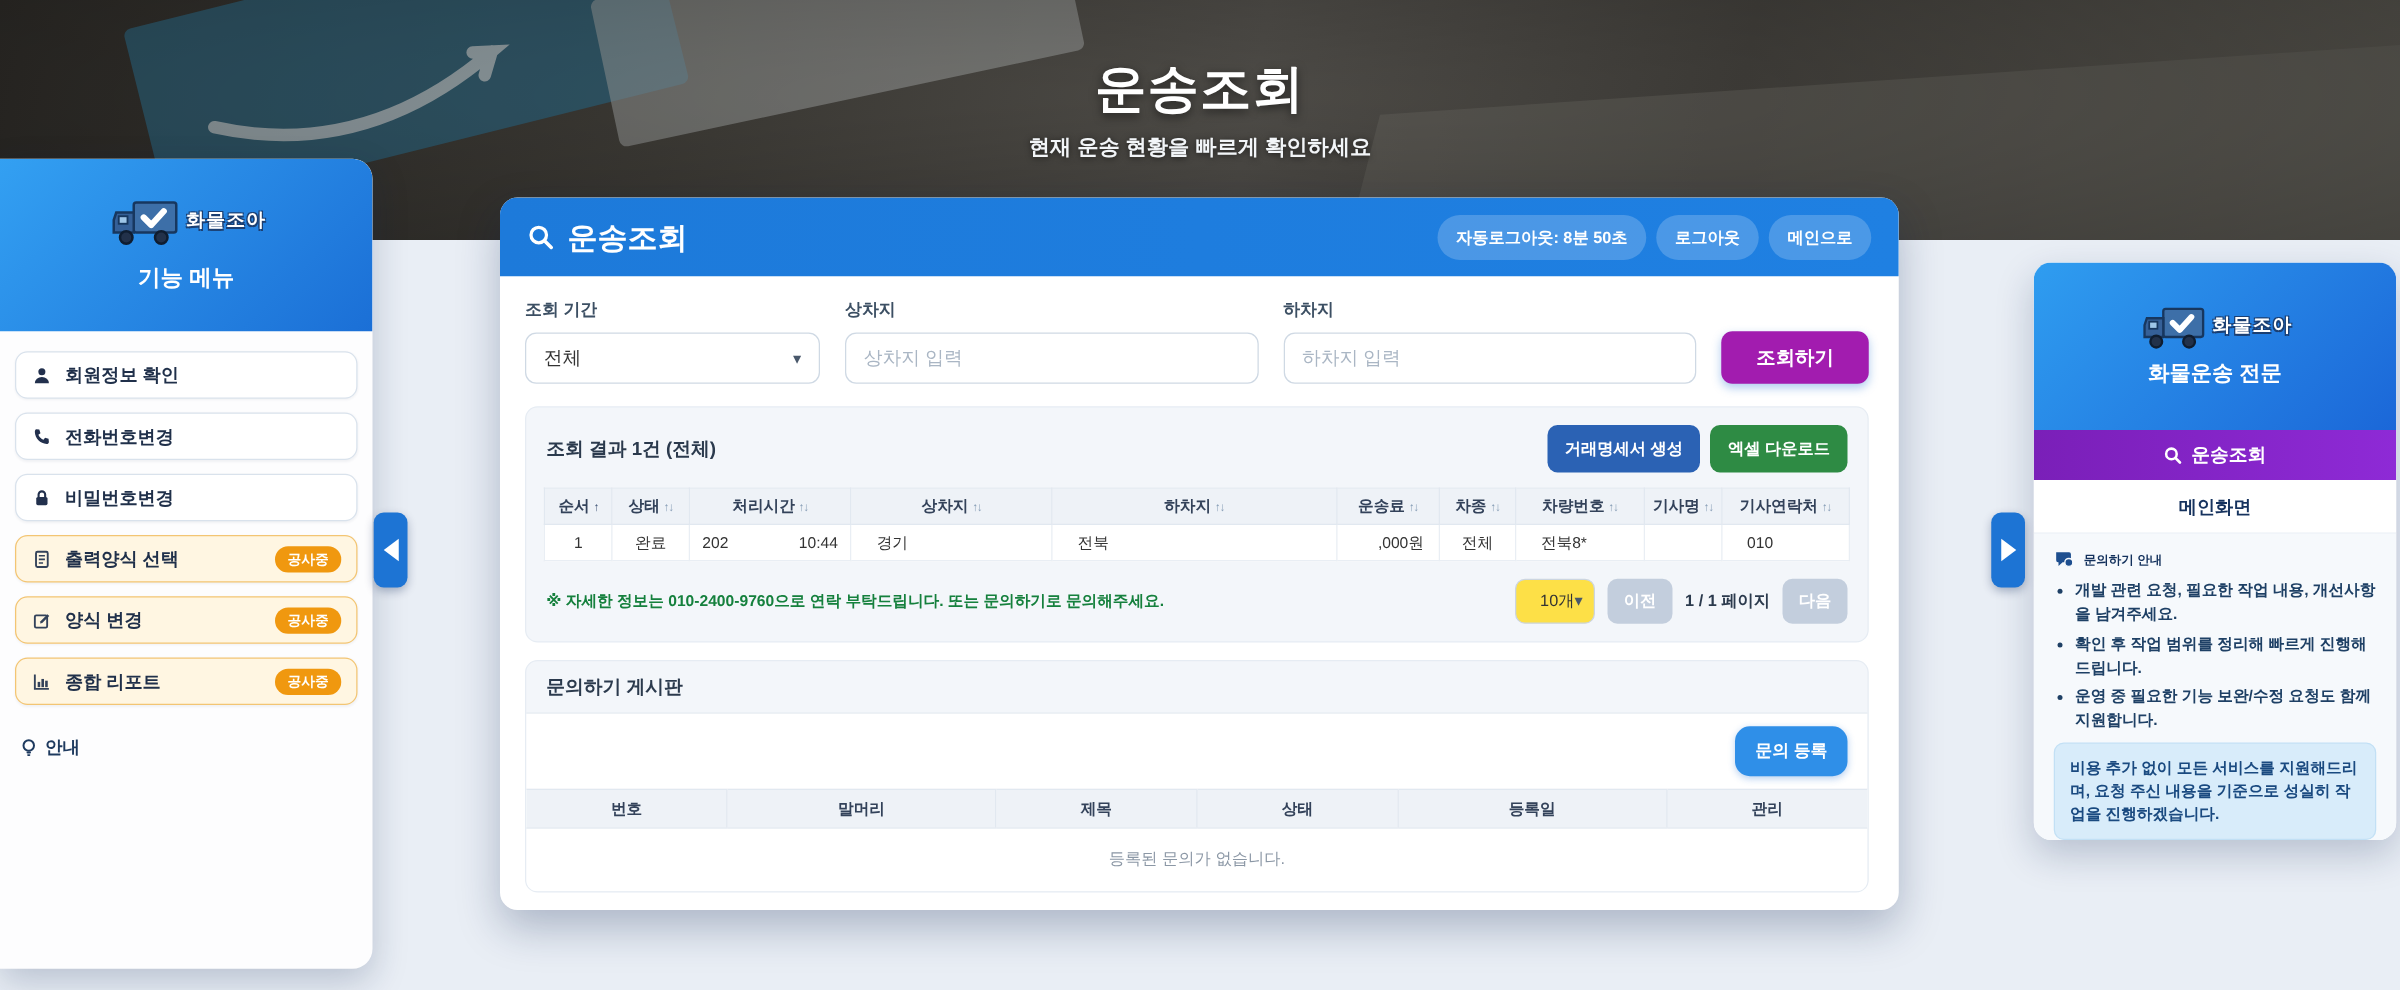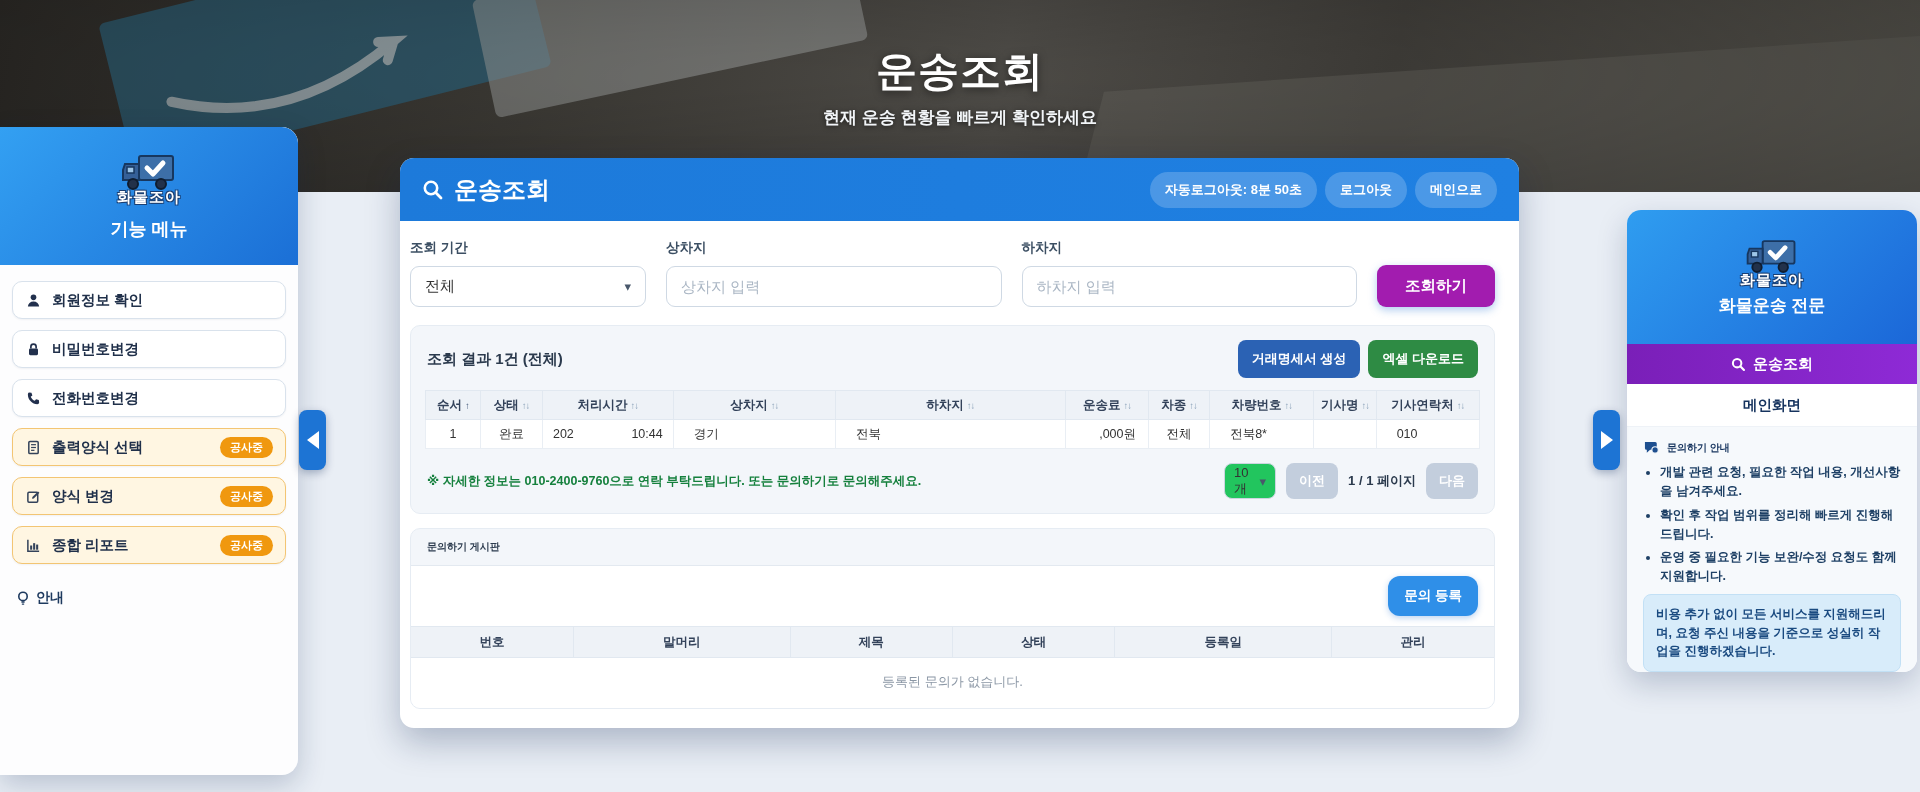--- a/index.html
+++ b/index.html
@@ -13,21 +13,21 @@
   .hero .trailer-blue { position:absolute; left:110px; top:-30px; width:430px; height:150px; background:#3f7f9e; opacity:.8; transform:rotate(-14deg); border-radius:6px; }
   .hero .trailer-white { position:absolute; left:480px; top:-40px; width:380px; height:120px; background:#cfd3d2; opacity:.55; transform:rotate(-12deg); border-radius:6px; }
   .hero .swoosh { position:absolute; left:150px; top:40px; transform:rotate(-14deg); opacity:.9; }
   .hero .shade { position:absolute; inset:0; background:radial-gradient(ellipse at 50% 40%, rgba(0,0,0,.28), rgba(0,0,0,.45)); }
   .hero-title { position:absolute; left:0; top:44px; width:100%; text-align:center; color:#fff; font-size:41px; font-weight:bold; letter-spacing:1px; text-shadow:0 2px 8px rgba(0,0,0,.55); z-index:3; }
   .hero-sub { position:absolute; left:0; top:106px; width:100%; text-align:center; color:#f2f5f8; font-size:17px; font-weight:600; text-shadow:0 1px 5px rgba(0,0,0,.6); z-index:3; }
 
   
   .lsb { position:absolute; left:0; top:127px; width:298px; height:648px; background:#fdfdfe; border-radius:0 16px 16px 0; box-shadow:0 10px 28px rgba(20,40,80,.22); z-index:5; overflow:hidden; }
   .lsb-head { height:138px; background:linear-gradient(135deg,#33a0f2 0%,#1b6fd6 100%); border-radius:0 16px 0 0; display:flex; flex-direction:column; align-items:center; justify-content:center; gap:4px; }
-  .logo-wrap { display:flex; flex-direction:column; align-items:center;font-family:Liberation Serif, serif; }
+  .logo-wrap { display:flex; flex-direction:row; align-items:center;font-family:Liberation Serif, serif; }
   .logo-text { color:#fff; font-size:15px; font-weight:bold; letter-spacing:1px; margin-top:-6px;
                text-shadow:-1px -1px 0 #1b3f72, 1px -1px 0 #1b3f72, -1px 1px 0 #1b3f72, 1px 1px 0 #1b3f72; }
   .lsb-menu-title { color:#fff; font-size:18px; font-weight:bold; margin-top:6px; }
   .lsb-list { padding:16px 12px 0 12px; }
   .lsb-item { height:38px; border:1px solid #d9e2ec; background:#fff; border-radius:10px; display:flex; align-items:center; padding:0 12px; margin-bottom:11px; box-shadow:0 1px 2px rgba(30,50,90,.06); cursor:pointer; }
   .lsb-item .ic { width:16px; height:16px; margin-right:11px; flex:0 0 auto; display:flex; align-items:center; justify-content:center; }
   .lsb-item .lbl { font-size:14.5px; font-weight:bold; color:#20304a; }
   .lsb-item.wip { background:#fff6e2; border-color:#f3c573; }
   .badge { margin-left:auto; background:#f0980f; color:#fff; font-size:11px; font-weight:bold; border-radius:999px; padding:3px 10px; }
   .lsb-notice { padding:14px 18px 0 16px; }
@@ -41,21 +41,21 @@
   .tri-l { width:0; height:0; border-top:9px solid transparent; border-bottom:9px solid transparent; border-right:12px solid #fff; }
   .tri-r { width:0; height:0; border-top:9px solid transparent; border-bottom:9px solid transparent; border-left:12px solid #fff; }
 
   
   .panel { position:absolute; left:400px; top:158px; width:1119px; height:570px; background:#fff; border-radius:14px; box-shadow:0 14px 34px rgba(15,35,80,.28); z-index:4; overflow:hidden; }
   .panel-head { height:63px; background:linear-gradient(90deg,#1d7ada,#1f80e2); display:flex; align-items:center; padding:0 22px; }
   .panel-title { color:#fff; font-size:24px; font-weight:bold; display:flex; align-items:center; gap:10px; }
   .head-btns { margin-left:auto; display:flex; gap:8px; }
   .pill { background:rgba(255,255,255,.2); color:#fff; font-size:13px; font-weight:bold; border:none; border-radius:999px; padding:9px 15px; cursor:pointer; white-space:nowrap; }
 
-  .panel-body { padding:18px 24px 0 10px; }
+  .panel-body { padding:18px 24px 0 20px; }
   .form-row { display:flex; gap:20px; align-items:flex-end; }
   .field { display:flex; flex-direction:column; }
   .field label { font-size:13.5px; font-weight:bold; color:#3c4f63; margin-bottom:9px; }
   .ctrl { height:41px; border:1px solid #cfd9e4; border-radius:9px; background:#fff; font-size:15px; color:#333; padding:0 14px; display:flex; align-items:center; }
   .select-box { width:236px; justify-content:space-between; cursor:pointer; }
   .chev { color:#49586b; font-size:13px; }
   .txt-input { width:100%; }
   .txt-input input { border:none; outline:none; font-size:15px; width:100%; font-family:inherit; color:#333; }
   .txt-input input::placeholder { color:#aab6c4; }
   .f-grow { flex:1; }
@@ -74,27 +74,27 @@
   .res-table td { font-size:12.5px; color:#333; height:29px; border:1px solid #e9eef4; background:#fff; text-align:center; }
   .sort { font-size:9.5px; color:#8aa0b8; letter-spacing:-1px; margin-left:3px; }
   .sort.active { color:#44597a; }
   td.cell-time { padding:0 10px; } .cell-time .tt { display:flex; justify-content:space-between; }
   td.al { text-align:left; padding-left:20px; }
   td.ar { text-align:right; padding-right:12px; }
 
   .res-foot { display:flex; align-items:center; margin-top:12px; padding:2px; }
   .res-note { font-size:12.5px; font-weight:600; color:#15803d; }
   .foot-right { margin-left:auto; display:flex; align-items:center; gap:10px; }
-  .mini-select { height:36px; width:52px; background:#22c55e; border:1px solid #ccd5e0; border-radius:8px; font-size:13px; color:#333; display:flex; align-items:center; justify-content:flex-start; padding:0 9px; cursor:pointer; }
+  .mini-select { height:36px; width:64px; background:#fde047; border:1px solid #ccd5e0; border-radius:8px; font-size:13px; color:#333; display:flex; align-items:center; justify-content:flex-end; padding:0 9px; cursor:pointer; }
   .pg-btn { background:#c3cedd; color:#fff; font-size:13px; font-weight:bold; border:none; border-radius:8px; padding:9px 13px; cursor:default; }
   .pg-info { font-size:13px; font-weight:bold; color:#2b3a4d; }
 
   
   .board { margin-top:14px; background:#f3f6fa; border:1px solid #e6ecf3; border-radius:10px; overflow:hidden; }
-  .board-title { font-size:10px; font-weight:bold; color:#2b3a4d; padding:11px 16px; border-bottom:1px solid #e3e9f0; }
+  .board-title { font-size:15px; font-weight:bold; color:#2b3a4d; padding:11px 16px; border-bottom:1px solid #e3e9f0; }
   .board-toolbar { background:#fff; padding:10px 16px; display:flex; }
   .btn-inq { margin-left:auto; background:#2f8fe8; color:#fff; font-size:13.5px; font-weight:bold; border:none; border-radius:12px; padding:11px 16px; cursor:pointer; box-shadow:0 2px 6px rgba(30,110,210,.3); }
   table.board-table { width:100%; border-collapse:collapse; background:#fff; }
   .board-table th { background:#eef2f7; font-size:12.5px; font-weight:bold; color:#33425a; height:31px; border-top:1px solid #e1e8f0; border-bottom:1px solid #e1e8f0; border-left:1px solid #e1e8f0; text-align:center; }
   .board-table th:first-child { border-left:none; }
   .board-empty { background:#fff; text-align:center; font-size:13px; color:#8b97a5; padding:15px 0 17px 0; }
 
   
   .rsb { position:absolute; left:1627px; top:210px; width:290px; height:462px; background:#fff; border-radius:14px; box-shadow:0 12px 30px rgba(15,35,80,.22); z-index:5; overflow:hidden; display:flex; flex-direction:column; }
   .rsb-head { height:140px; background:linear-gradient(135deg,#2f9df0 0%,#1b67d8 100%); display:flex; flex-direction:column; align-items:center; justify-content:center; }
@@ -146,33 +146,33 @@
         <svg class="ic-svg" width="15" height="15" viewBox="0 0 16 16">
             <circle cx="8" cy="4.6" r="3" fill="#22304d"></circle>
             <path d="M2 14.5 a6 5.4 0 0 1 12 0 z" fill="#22304d"></path>
           </svg>
       </span>
       <span class="lbl">회원정보 확인</span>
     </div>
     <div class="lsb-item">
       <span class="ic">
         <svg class="ic-svg" width="15" height="15" viewBox="0 0 16 16">
+            <path d="M3.2 1.5 l2.6 0.3 1 3 -1.8 1.3 c0.9 2 2.4 3.5 4.4 4.4 l1.3 -1.8 3 1 0.3 2.6 c0 1 -0.9 1.8 -1.9 1.8 C6.6 13.8 2.2 9.4 2 3.9 2 2.6 2.4 1.7 3.2 1.5 z" fill="#22304d"></path>
+          </svg>
+      </span>
+      <span class="lbl">전화번호변경</span>
+    </div>
+    <div class="lsb-item">
+      <span class="ic">
+        <svg class="ic-svg" width="15" height="15" viewBox="0 0 16 16">
             <rect x="3.2" y="7" width="9.6" height="7" rx="1.4" fill="#22304d"></rect>
             <path d="M5.2 7 V5 a2.8 2.8 0 0 1 5.6 0 V7" stroke="#22304d" stroke-width="1.8" fill="none"></path>
           </svg>
       </span>
       <span class="lbl">비밀번호변경</span>
-    </div>
-    <div class="lsb-item">
-      <span class="ic">
-        <svg class="ic-svg" width="15" height="15" viewBox="0 0 16 16">
-            <path d="M3.2 1.5 l2.6 0.3 1 3 -1.8 1.3 c0.9 2 2.4 3.5 4.4 4.4 l1.3 -1.8 3 1 0.3 2.6 c0 1 -0.9 1.8 -1.9 1.8 C6.6 13.8 2.2 9.4 2 3.9 2 2.6 2.4 1.7 3.2 1.5 z" fill="#22304d"></path>
-          </svg>
-      </span>
-      <span class="lbl">전화번호변경</span>
     </div>
     <div class="lsb-item wip">
       <span class="ic">
         <svg class="ic-svg" width="15" height="15" viewBox="0 0 16 16">
             <rect x="3" y="1.5" width="10" height="13" rx="1.2" fill="none" stroke="#33425a" stroke-width="1.6"></rect>
             <line x1="5.4" y1="5" x2="10.6" y2="5" stroke="#33425a" stroke-width="1.3"></line>
             <line x1="5.4" y1="8" x2="10.6" y2="8" stroke="#33425a" stroke-width="1.3"></line>
             <line x1="5.4" y1="11" x2="9" y2="11" stroke="#33425a" stroke-width="1.3"></line>
           </svg>
       </span>

